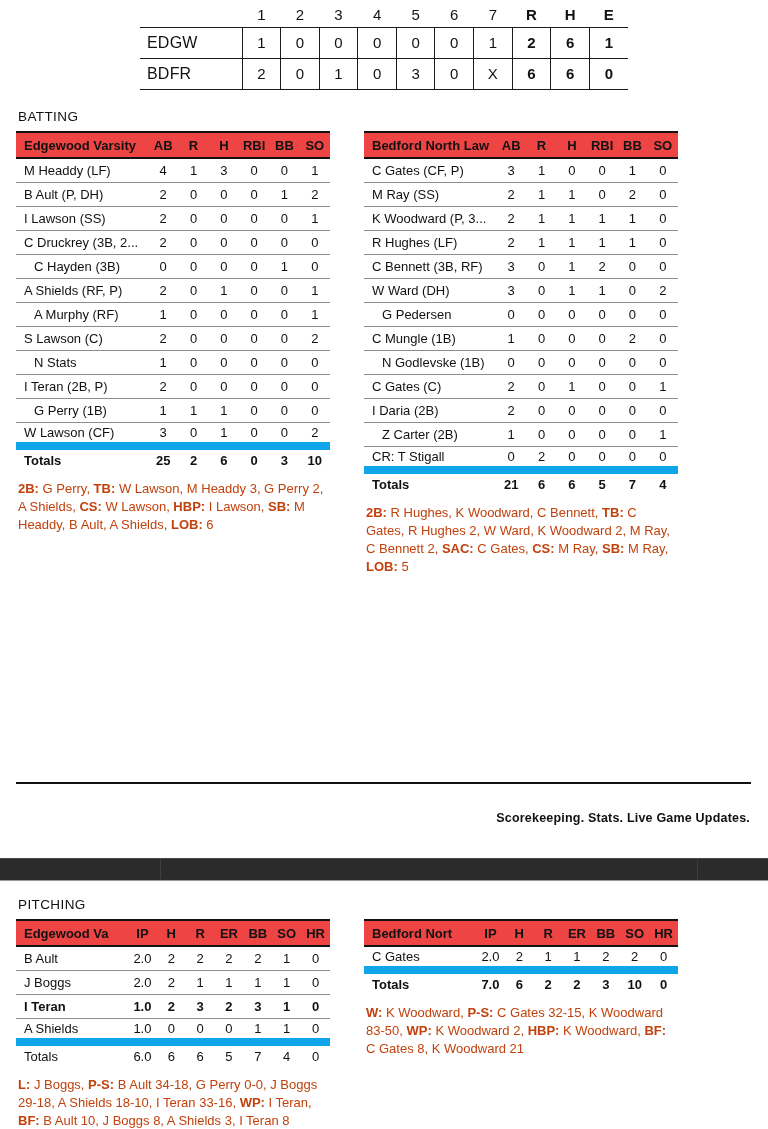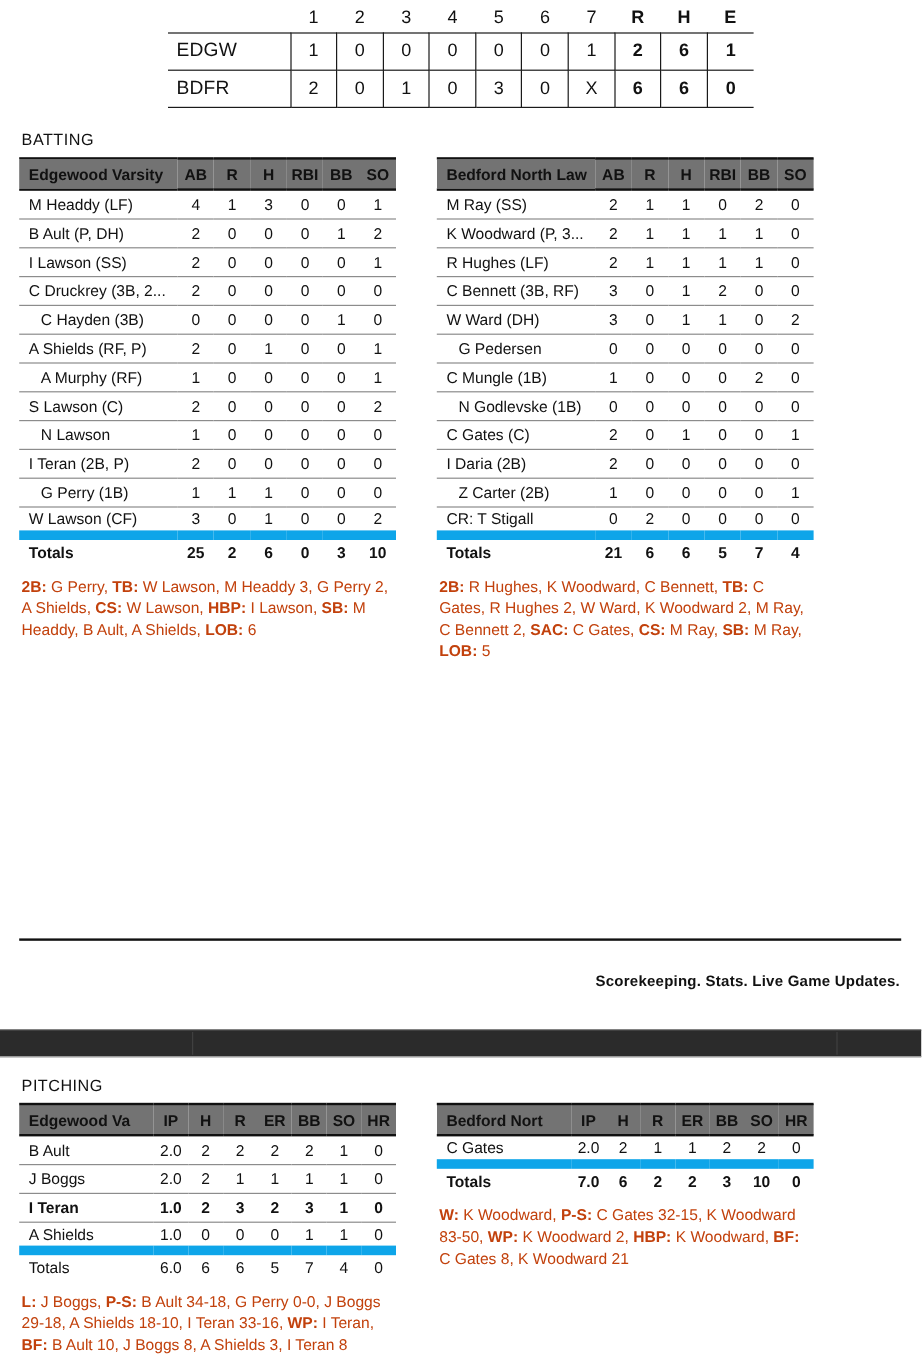--- a/index.html
+++ b/index.html
@@ -22,21 +22,21 @@
   
   .section { position:absolute; left:0; width:695px; }
   .section-title { margin-left:18px; font-size:13.5px; letter-spacing:.4px; color:#111; }
   .cols { display:flex; padding:0 17px 0 16px; gap:34px; margin-top:7px; }
   .col { flex:1; min-width:0; }
 
   
   table.stat-table { border-collapse:collapse; width:100%; table-layout:fixed; font-size:13px; }
   .stat-table col.name-col { width:132px; }
   table.pitching-table col.name-col { width:112px; }
-  .stat-table thead th { background:#737373; border-top:2px solid #111; border-bottom:2px solid #111;
+  .stat-table thead th { background:#ef4444; border-top:2px solid #111; border-bottom:2px solid #111;
       font-weight:700; height:26px; text-align:center; vertical-align:middle; }
   .stat-table thead th.name { text-align:left; padding-left:8px; white-space:nowrap; overflow:hidden; }
   .stat-table tbody td { height:24px; text-align:center; vertical-align:middle; white-space:nowrap; }
   .stat-table tbody td.name { text-align:left; padding-left:8px; overflow:hidden; }
   .stat-table tbody td.name.indent { padding-left:18px; }
   .stat-table tbody tr + tr td { border-top:1px solid #8c8c8c; }
   .stat-table tbody tr.totals td { border-top:8px solid #0ea5e9; }
   .stat-table tbody tr.bold td { font-weight:700; }
 
   
@@ -208,21 +208,21 @@
               <tr class="">
                 <td class="name">S Lawson (C)</td>
                 <td>2</td>
                 <td>0</td>
                 <td>0</td>
                 <td>0</td>
                 <td>0</td>
                 <td>2</td>
               </tr>
               <tr class="">
-                <td class="name indent">N Lawson</td>
+                <td class="name indent">N Stats</td>
                 <td>1</td>
                 <td>0</td>
                 <td>0</td>
                 <td>0</td>
                 <td>0</td>
                 <td>0</td>
               </tr>
               <tr class="">
                 <td class="name">I Teran (2B, P)</td>
                 <td>2</td>
@@ -279,20 +279,29 @@
                 <th class="name">Bedford North Law</th>
                 <th>AB</th>
                 <th>R</th>
                 <th>H</th>
                 <th>RBI</th>
                 <th>BB</th>
                 <th>SO</th>
               </tr>
             </thead>
             <tbody>
+              <tr class="">
+                <td class="name">C Gates (CF, P)</td>
+                <td>3</td>
+                <td>1</td>
+                <td>0</td>
+                <td>0</td>
+                <td>1</td>
+                <td>0</td>
+              </tr>
               <tr class="">
                 <td class="name">M Ray (SS)</td>
                 <td>2</td>
                 <td>1</td>
                 <td>1</td>
                 <td>0</td>
                 <td>2</td>
                 <td>0</td>
               </tr>
               <tr class="">

